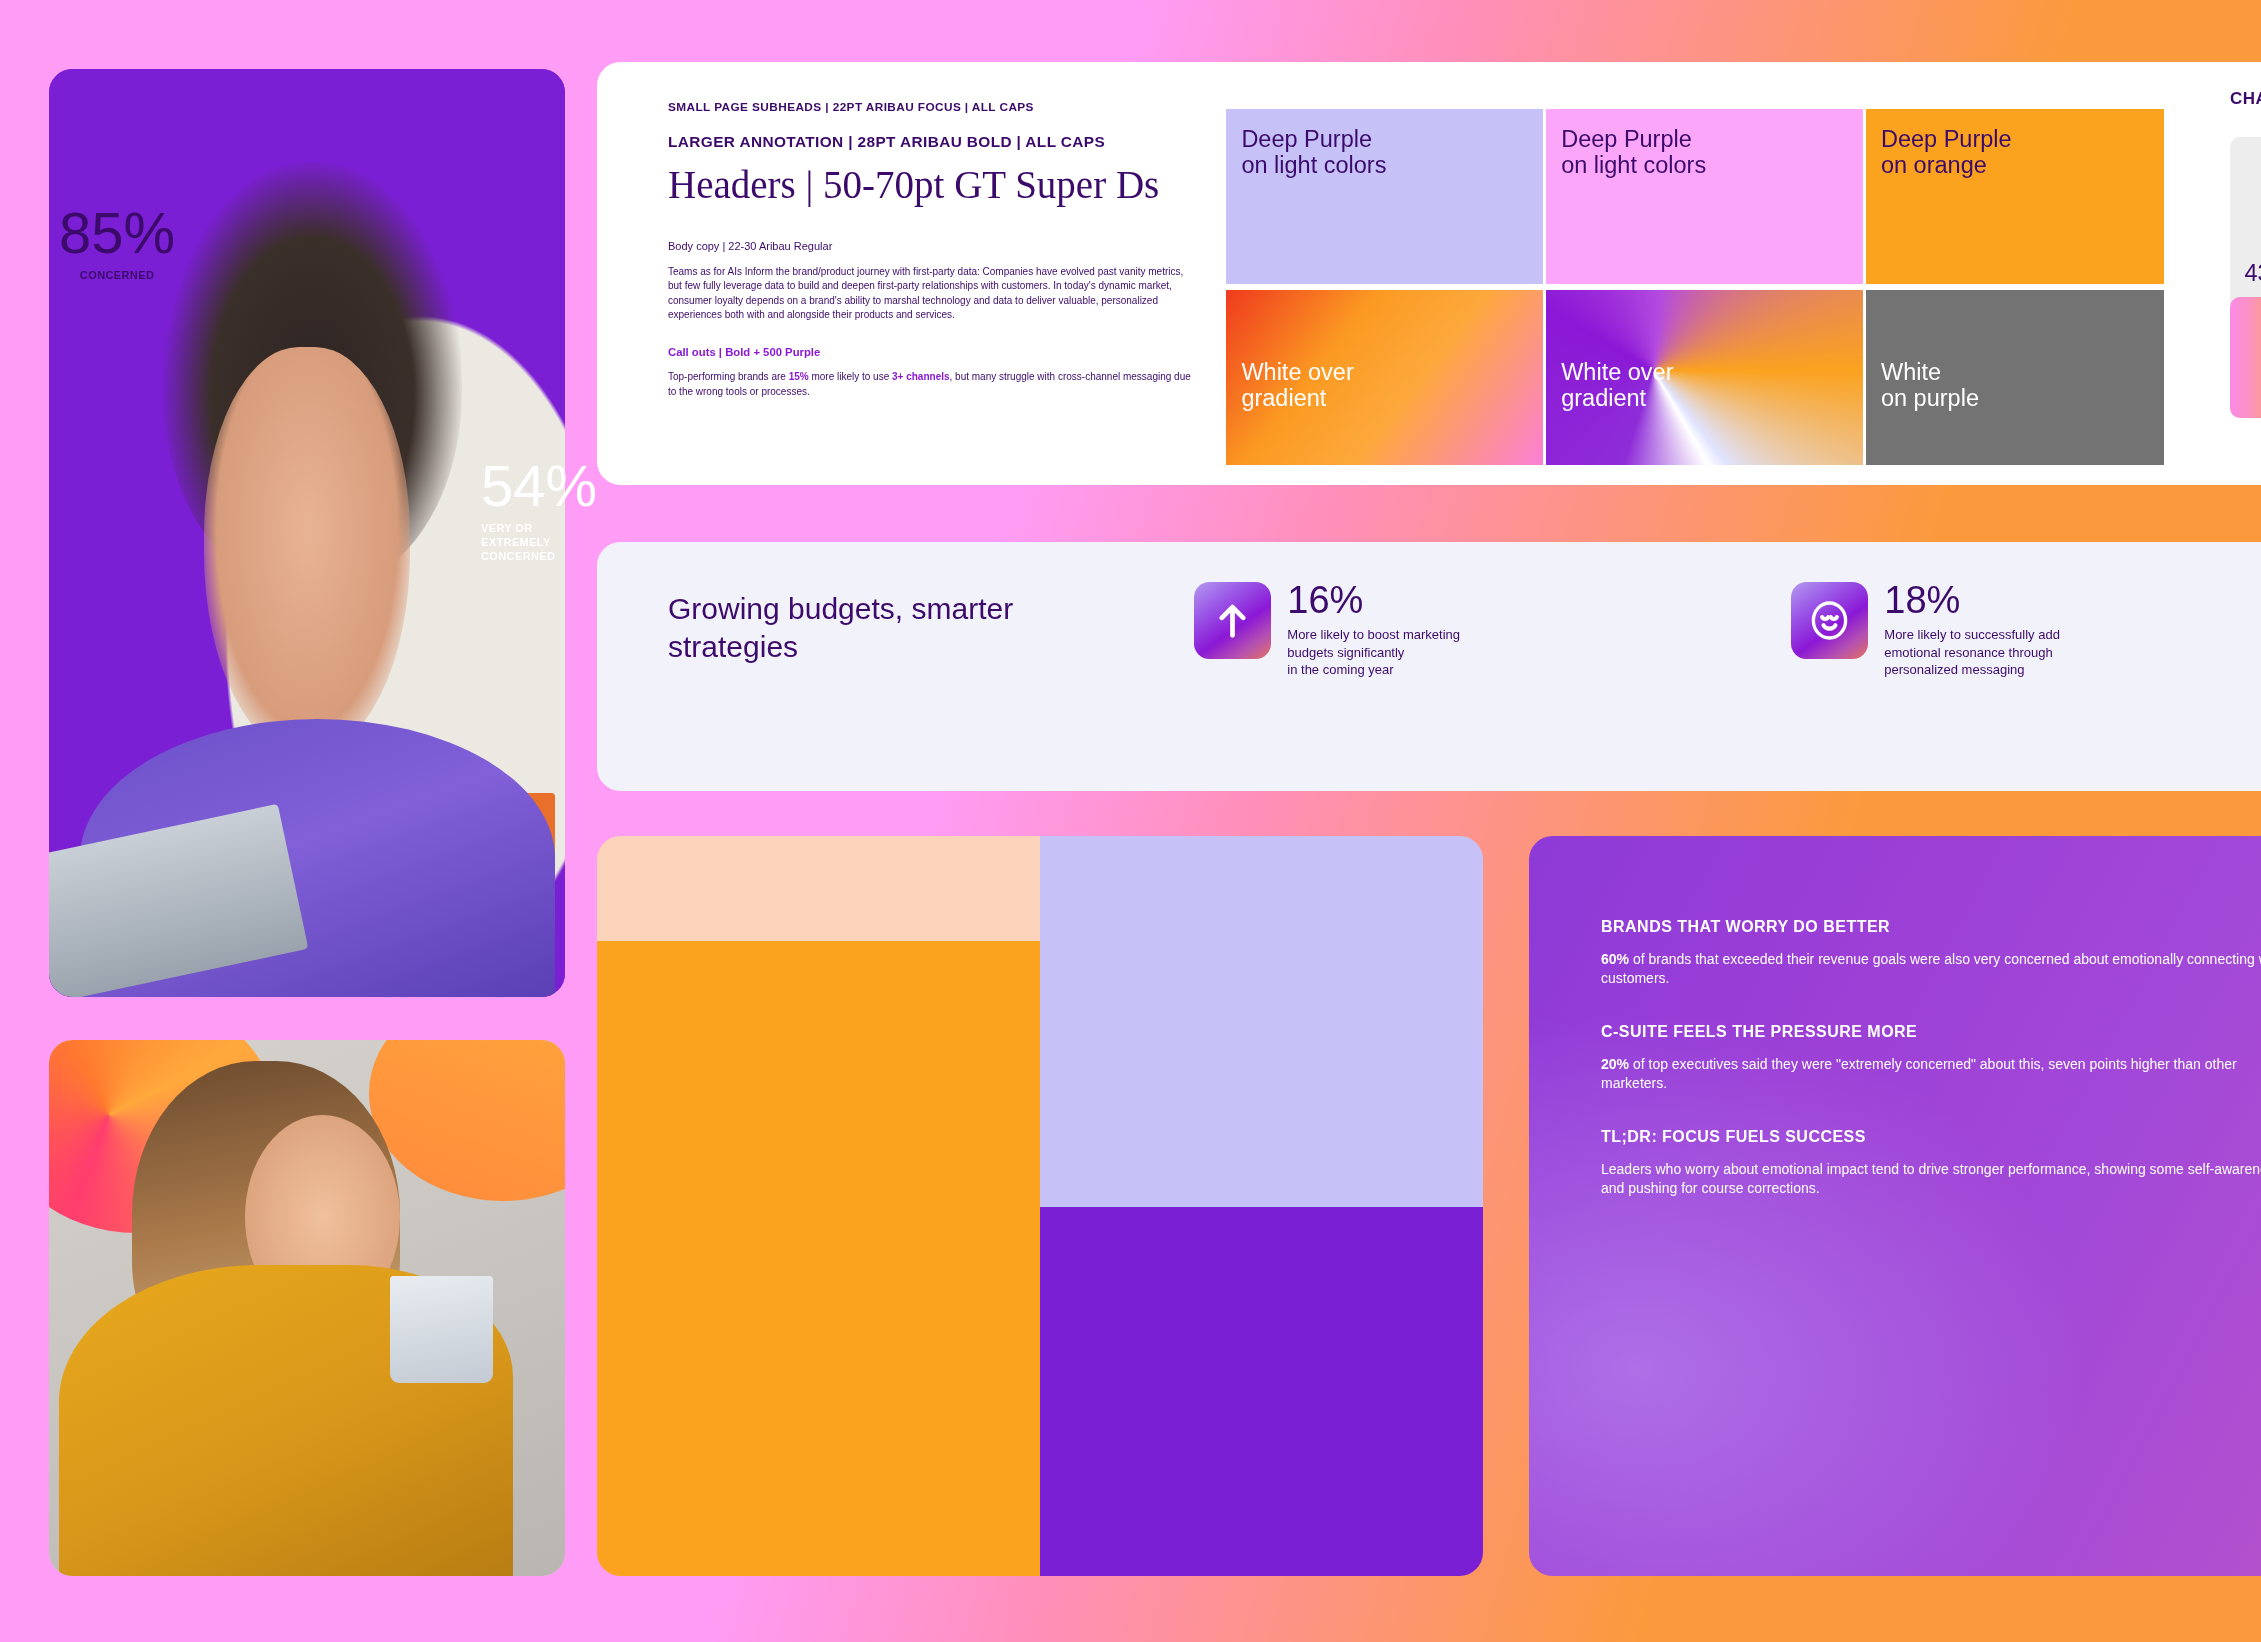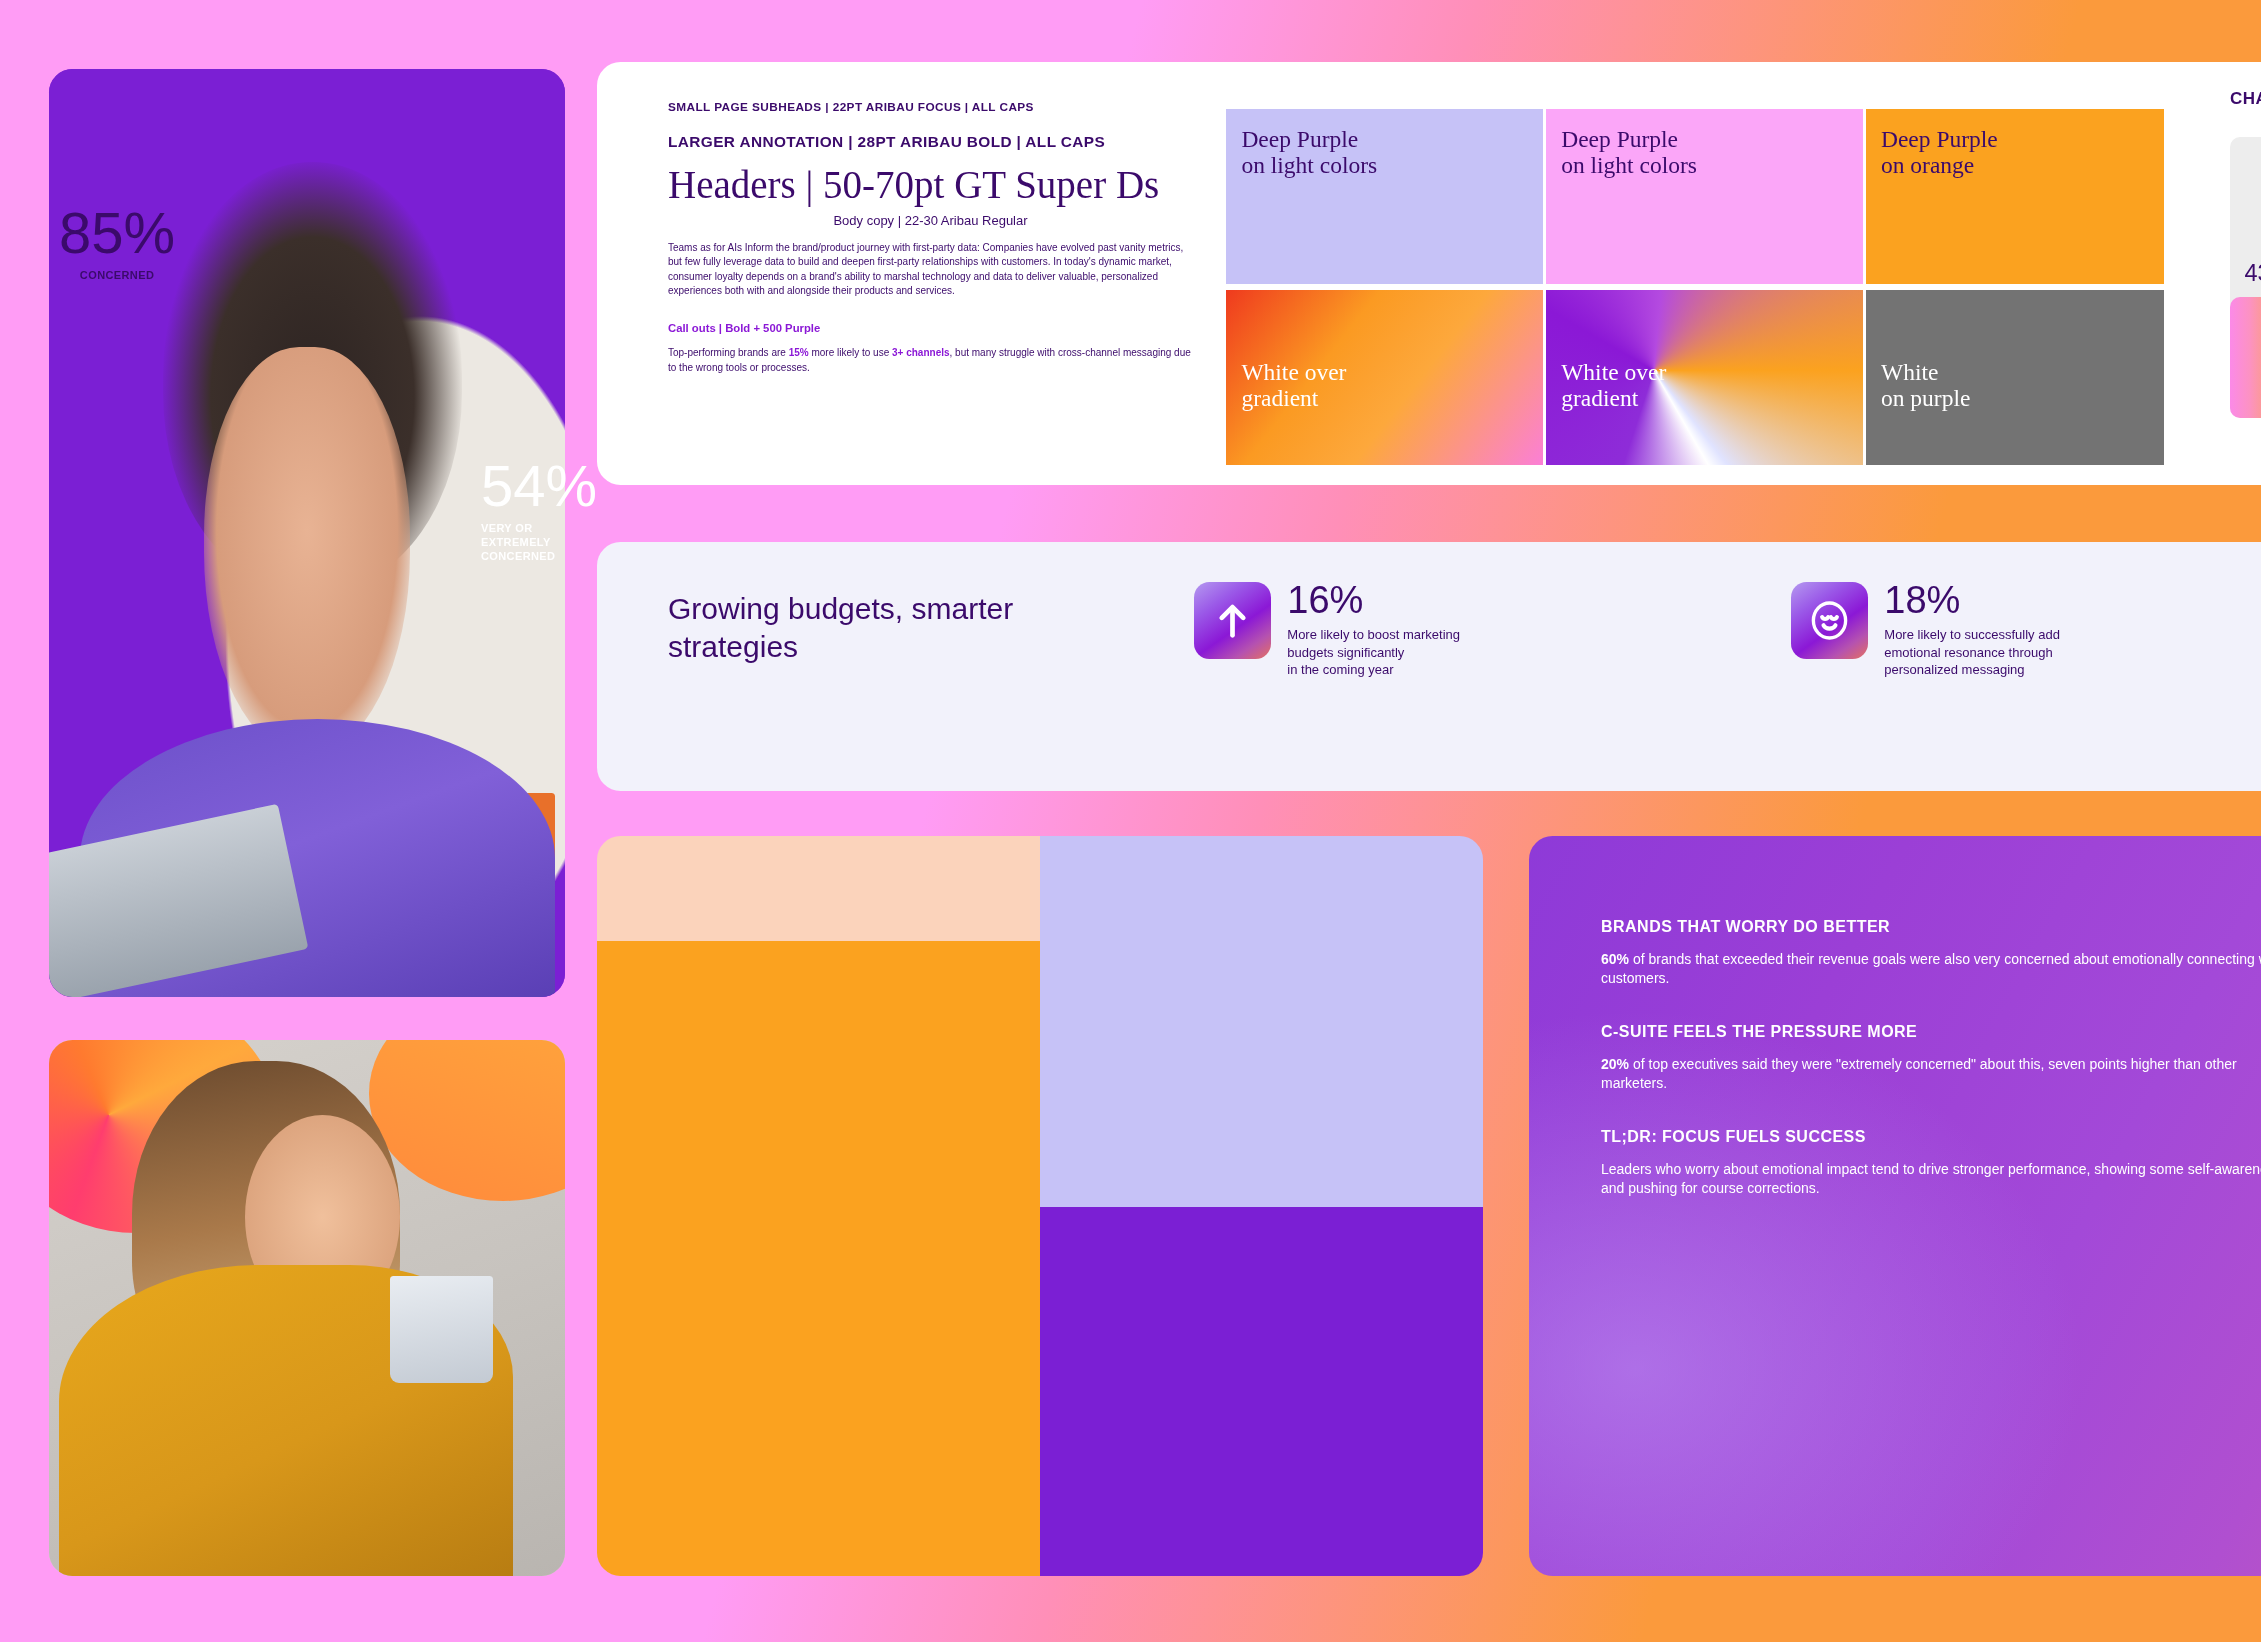--- a/index.html
+++ b/index.html
@@ -58,32 +58,32 @@
 
   
   #top-card { left:597px; top:62px; width:2268px; height:423px;
      background:#ffffff; }
 
   .type-spec { position:absolute; left:668px; top:100px; width:525px; }
   .t-subhead { font-size:11.8px; font-weight:bold; letter-spacing:.035em; color:#3b0a6b; }
   .t-annot   { font-size:15.4px; font-weight:bold; letter-spacing:.025em; color:#3b0a6b; margin-top:19px; }
   .t-header  { font-family:"Liberation Serif", serif; font-size:39px; color:#3b0a6b;
                margin-top:13.6px; line-height:1.04; white-space:nowrap; }
-  .t-bodylbl { font-size:13px; color:#3b0a6b; margin-top:8px;text-align:center; }
+  .t-bodylbl { font-size:11px; color:#3b0a6b; margin-top:35px; }
   .t-body    { font-size:10px; color:#3b0a6b; line-height:1.45; margin-top:12.7px; }
   .t-callout { font-size:11.3px; font-weight:bold; color:#8b18d6; margin-top:23.5px; }
   .t-callbody{ font-size:10px; color:#3b0a6b; line-height:1.45; margin-top:11.8px; }
   .t-callbody b { color:#8b18d6; }
 
   
   .sw-grid { position:absolute; left:1226px; top:109px; width:938px; }
   .sw-row  { display:flex; gap:2.7px; }
   .sw-row + .sw-row { margin-top:6.3px; }
   .sw { height:175px; position:relative; overflow:hidden; }
-  .sw-label { position:absolute; left:15.4px; font-family:Liberation Serif, serif;
+  .sw-label { position:absolute; left:15.4px; font-family:Liberation Sans, sans-serif;
               font-size:23.5px; line-height:1.12; white-space:pre-line; }
   .sw-1 .sw-label,.sw-2 .sw-label,.sw-3 .sw-label { top:17px; color:#3b0a6b; }
   .sw-4 .sw-label,.sw-5 .sw-label,.sw-6 .sw-label { bottom:54px; color:#ffffff; }
   .sw-1 { flex:1.02; background:#c6c2f7; }
   .sw-2 { flex:1.02; background:#fba6f8; }
   .sw-3 { flex:.96;  background:#fba21f; }
   .sw-4 { flex:1.02; background:linear-gradient(128deg,#ef3a1e 0%,#fb9a22 34%,#fda83c 58%,#fb7fd6 100%); }
   .sw-5 { flex:1.02; background:
             conic-gradient(from 150deg at 34% 46%, #ffffff 0deg, #8e2cd8 48deg, #8b18d6 150deg,
               #b44ae0 215deg, #fba21f 300deg, #e0e3ff 352deg, #ffffff 360deg); }

